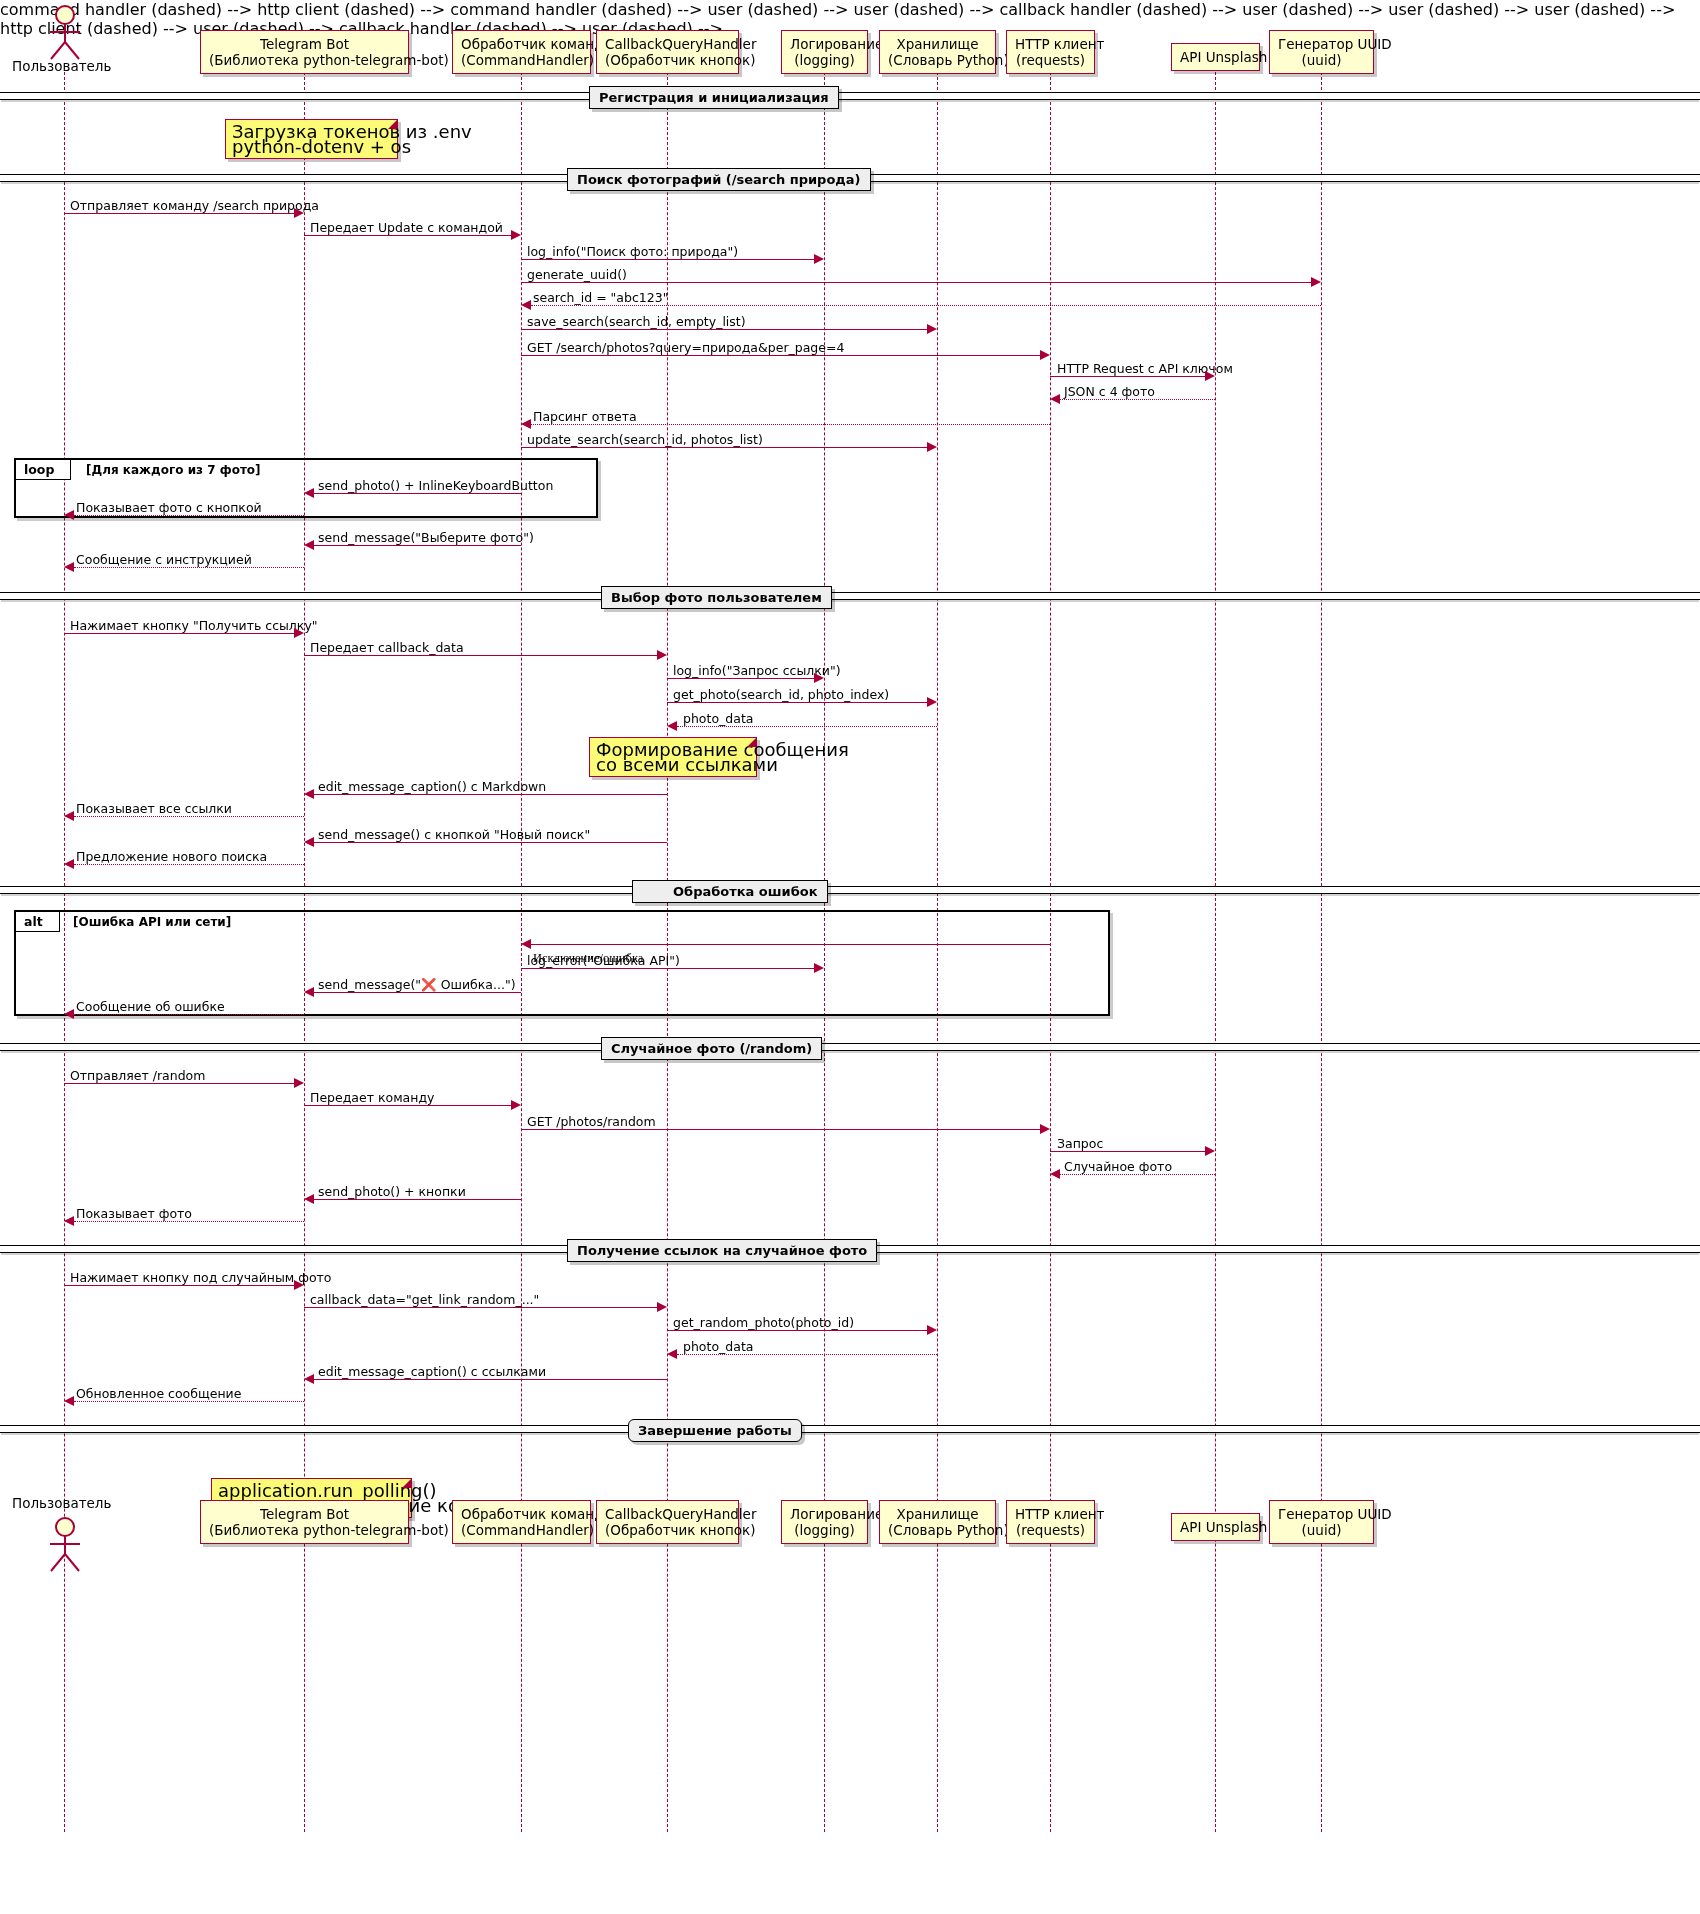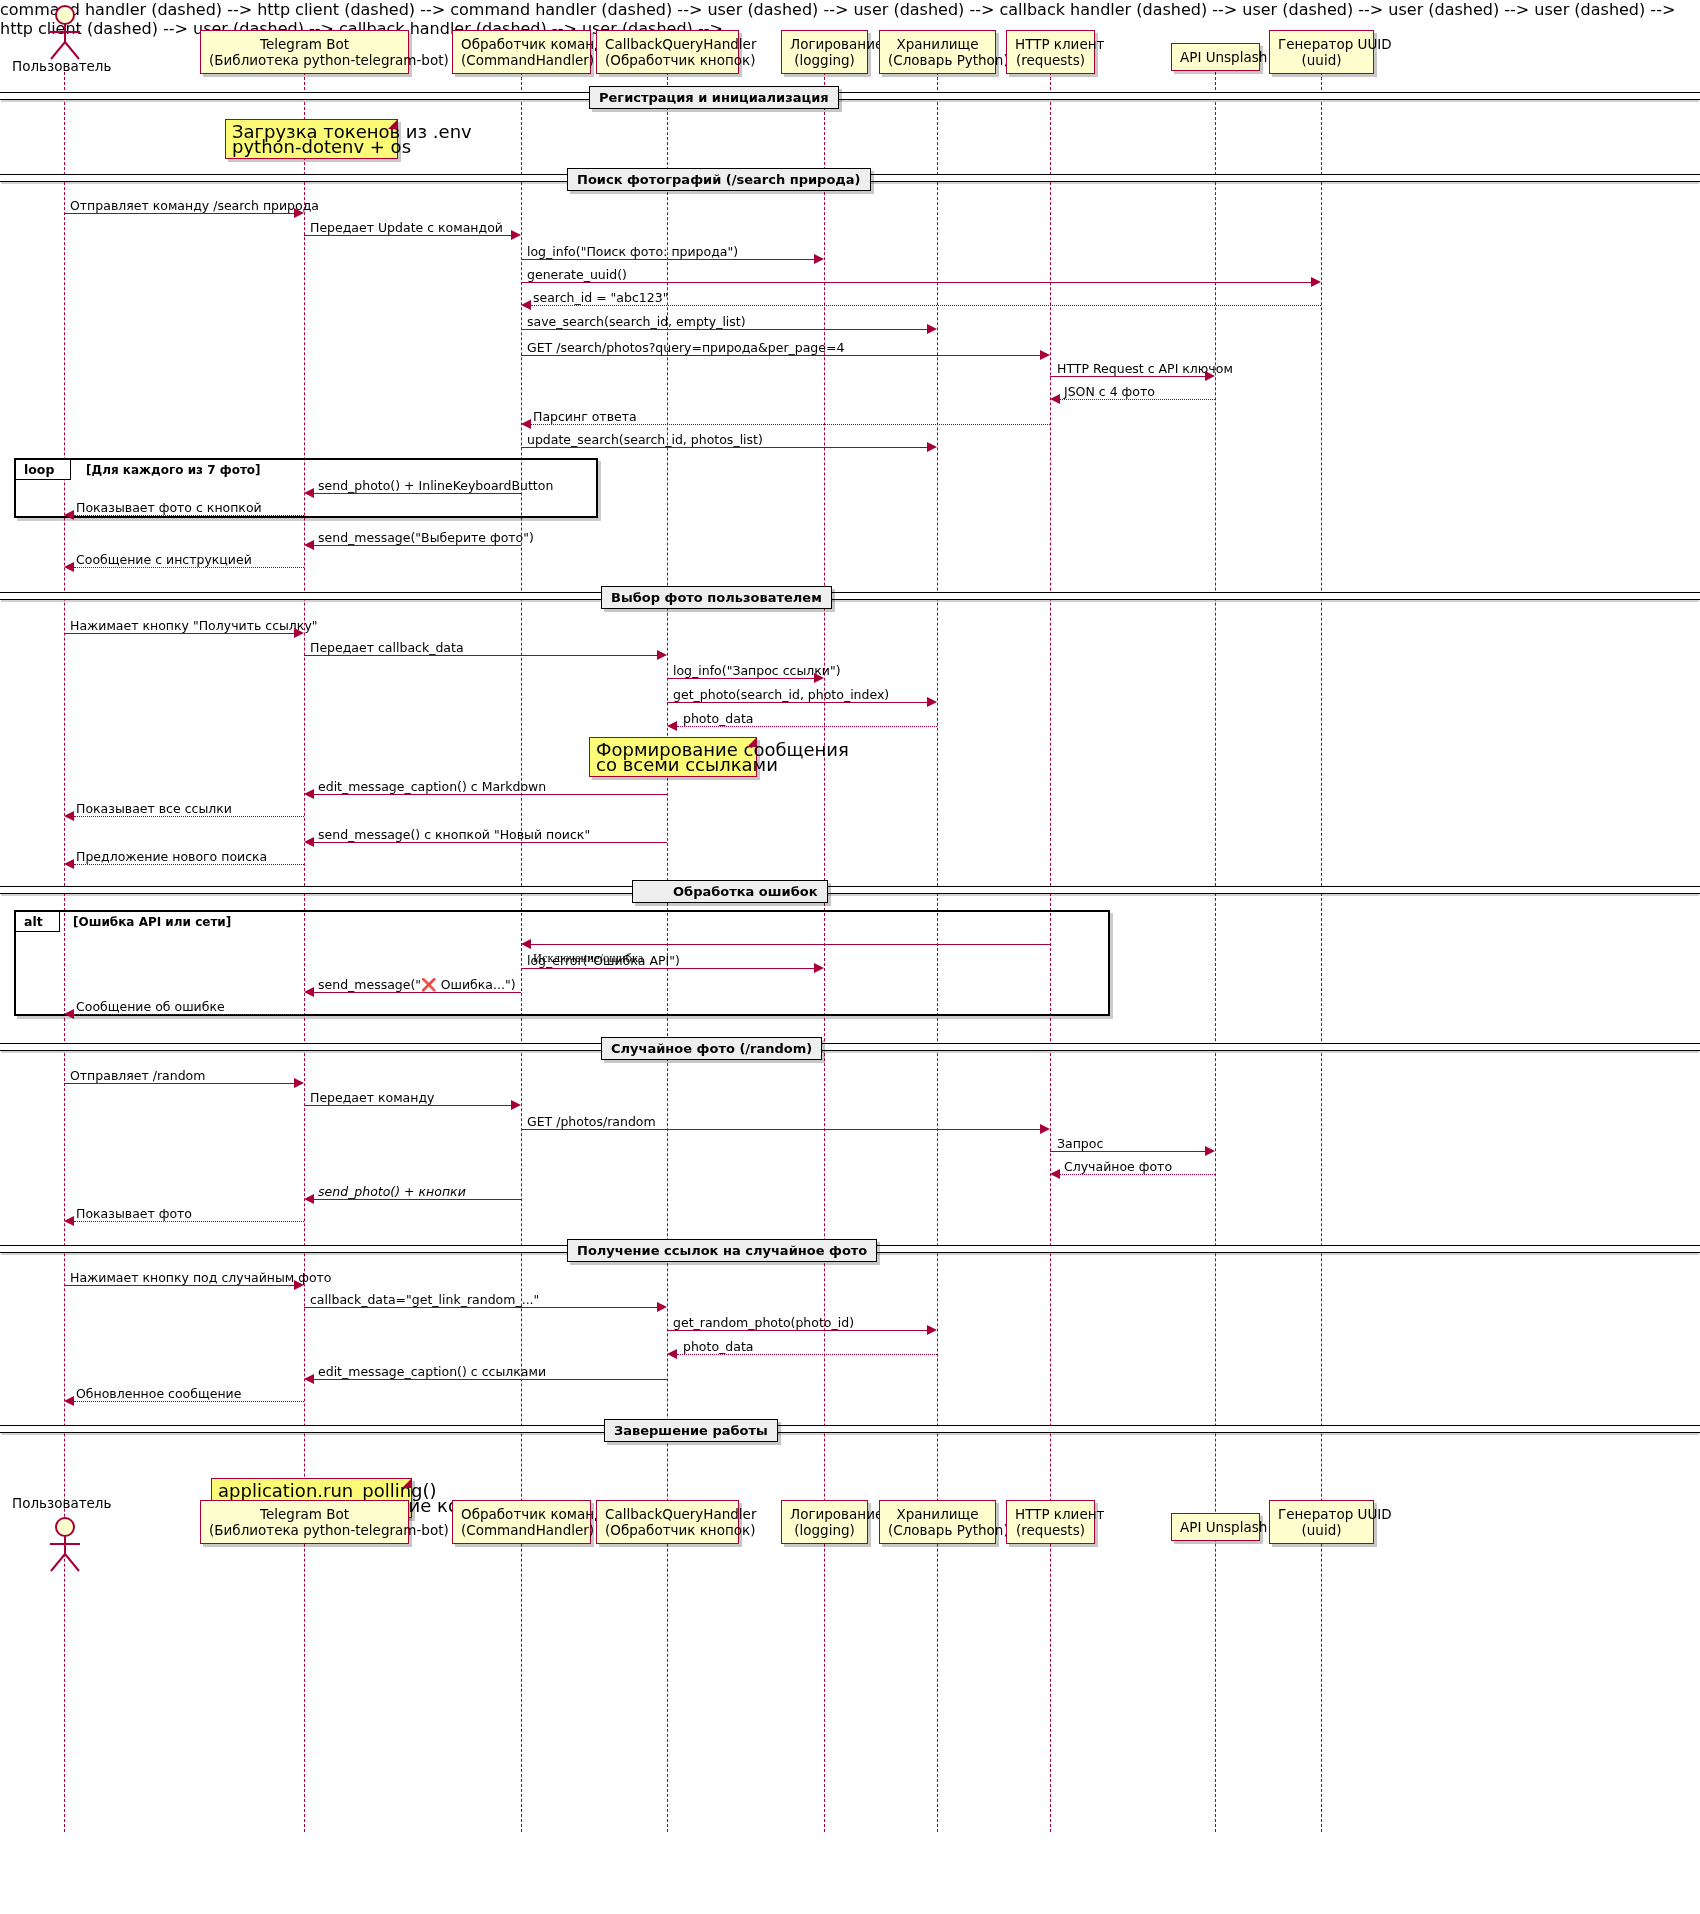--- a/index.html
+++ b/index.html
@@ -306,21 +306,21 @@
   <div class="mlabel" style="left:1057px;top:1136px;">Запрос</div>
   <div class="msg" style="left:1050px;top:1151px;width:155px;"></div>
   <div class="arrowR" style="left:1205px;top:1146px;"></div>
 
    http client (dashed) --&gt;
   <div class="mlabel" style="left:1064px;top:1159px;">Случайное фото</div>
   <div class="msg dashed" style="left:1060px;top:1174px;width:155px;"></div>
   <div class="arrowL" style="left:1050px;top:1169px;"></div>
 
   
-  <div class="mlabel" style="left:318px;top:1184px;font-style:italic;">send_photo() + кнопки</div>
+  <div class="mlabel" style="left:318px;top:1184px;">send_photo() + кнопки</div>
   <div class="msg" style="left:314px;top:1199px;width:207px;"></div>
   <div class="arrowL" style="left:304px;top:1194px;"></div>
 
    user (dashed) --&gt;
   <div class="mlabel" style="left:76px;top:1206px;">Показывает фото</div>
   <div class="msg dashed" style="left:74px;top:1221px;width:230px;"></div>
   <div class="arrowL" style="left:64px;top:1216px;"></div>
 
   
   <div class="sep" style="top:1245px;"></div>
@@ -351,21 +351,21 @@
   <div class="msg" style="left:314px;top:1379px;width:353px;"></div>
   <div class="arrowL" style="left:304px;top:1374px;"></div>
 
    user (dashed) --&gt;
   <div class="mlabel" style="left:76px;top:1386px;">Обновленное сообщение</div>
   <div class="msg dashed" style="left:74px;top:1401px;width:230px;"></div>
   <div class="arrowL" style="left:64px;top:1396px;"></div>
 
   
   <div class="sep" style="top:1425px;"></div>
-  <div class="sep-title" style="left:604px;top:1419px;">Завершение работы</div>
+  <div class="sep-title" style="left:628px;top:1419px;border-radius:6px;">Завершение работы</div>
 
   <div class="note" style="left:211px;top:1478px;width:186px;">application.run_polling()
 постоянное ожидание команд</div>
 
   
   <div class="actor-label" style="left:12px;top:1495px;">Пользователь</div>
   <div class="actor" style="left:40px;top:1516px;">
     <svg width="52" height="56" viewBox="0 0 52 56">
       <circle cx="25" cy="11" r="9" fill="#FEFECE" stroke="#A80036" stroke-width="2"></circle>
       <line x1="25" y1="20" x2="25" y2="38" stroke="#A80036" stroke-width="2"></line>

